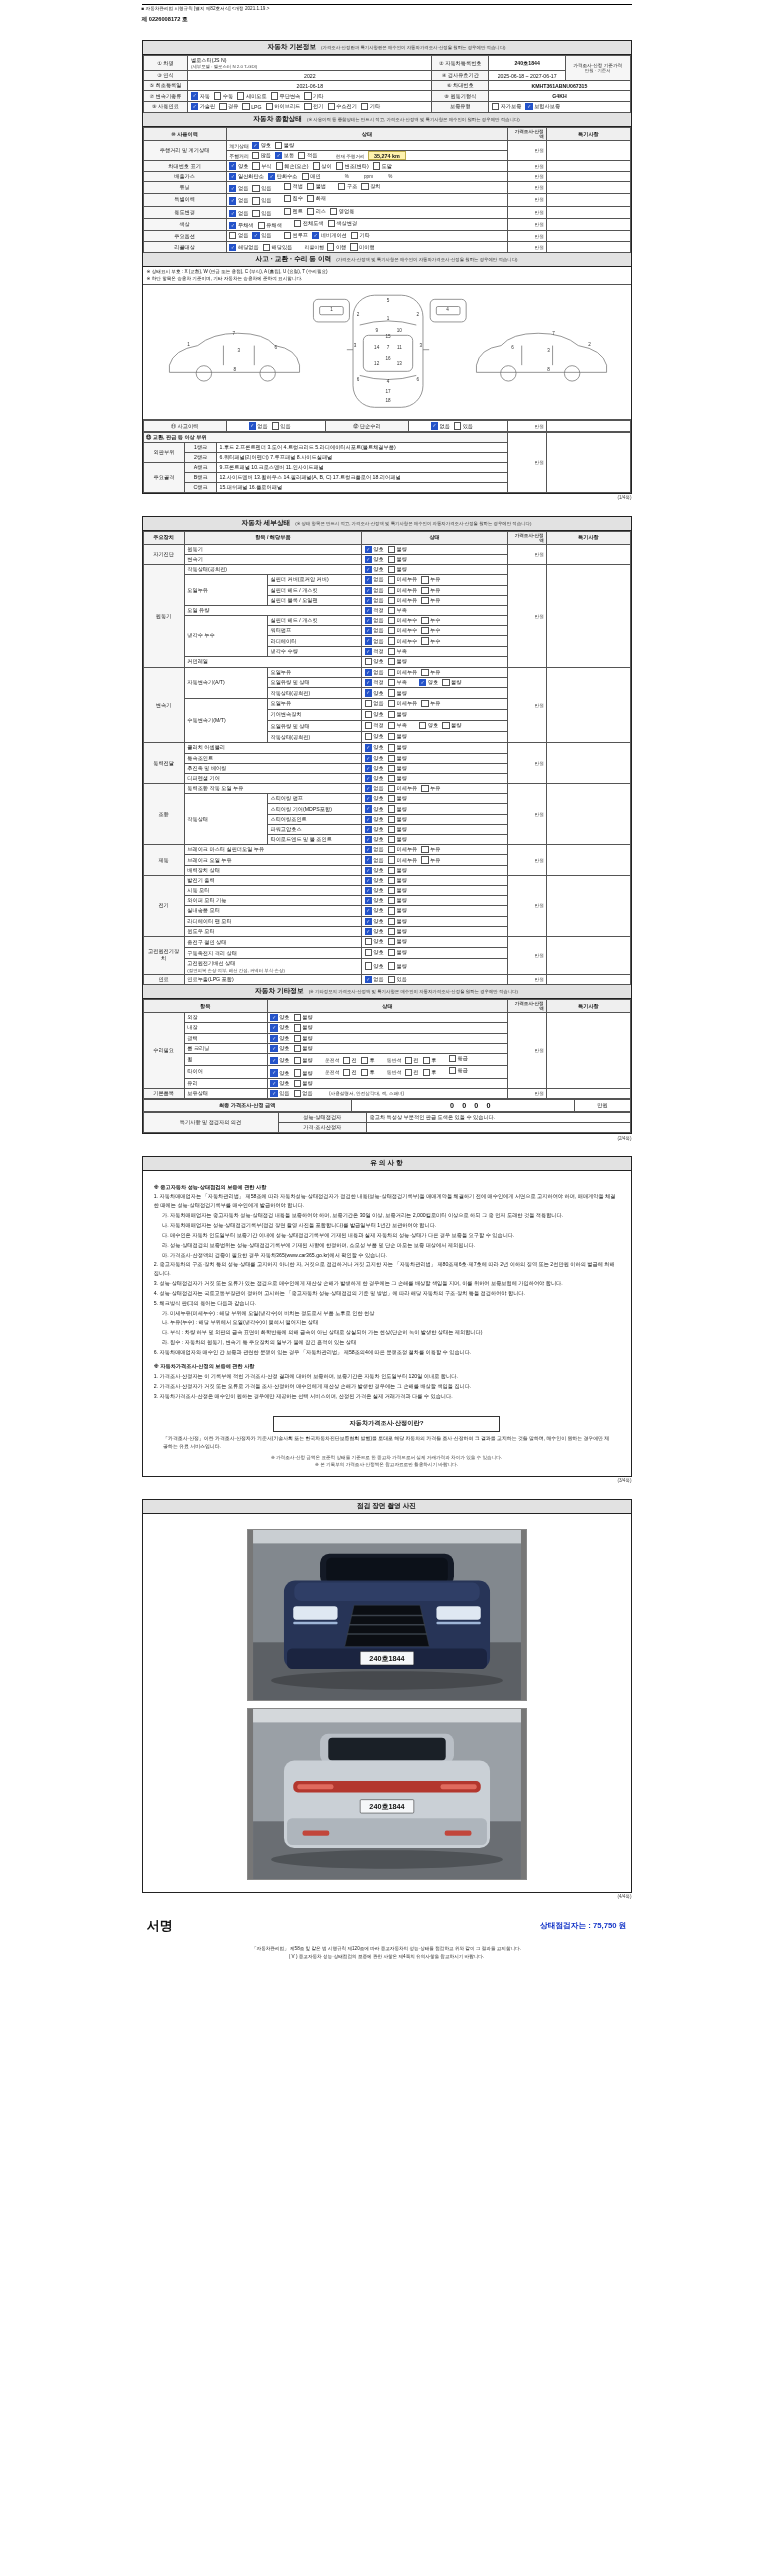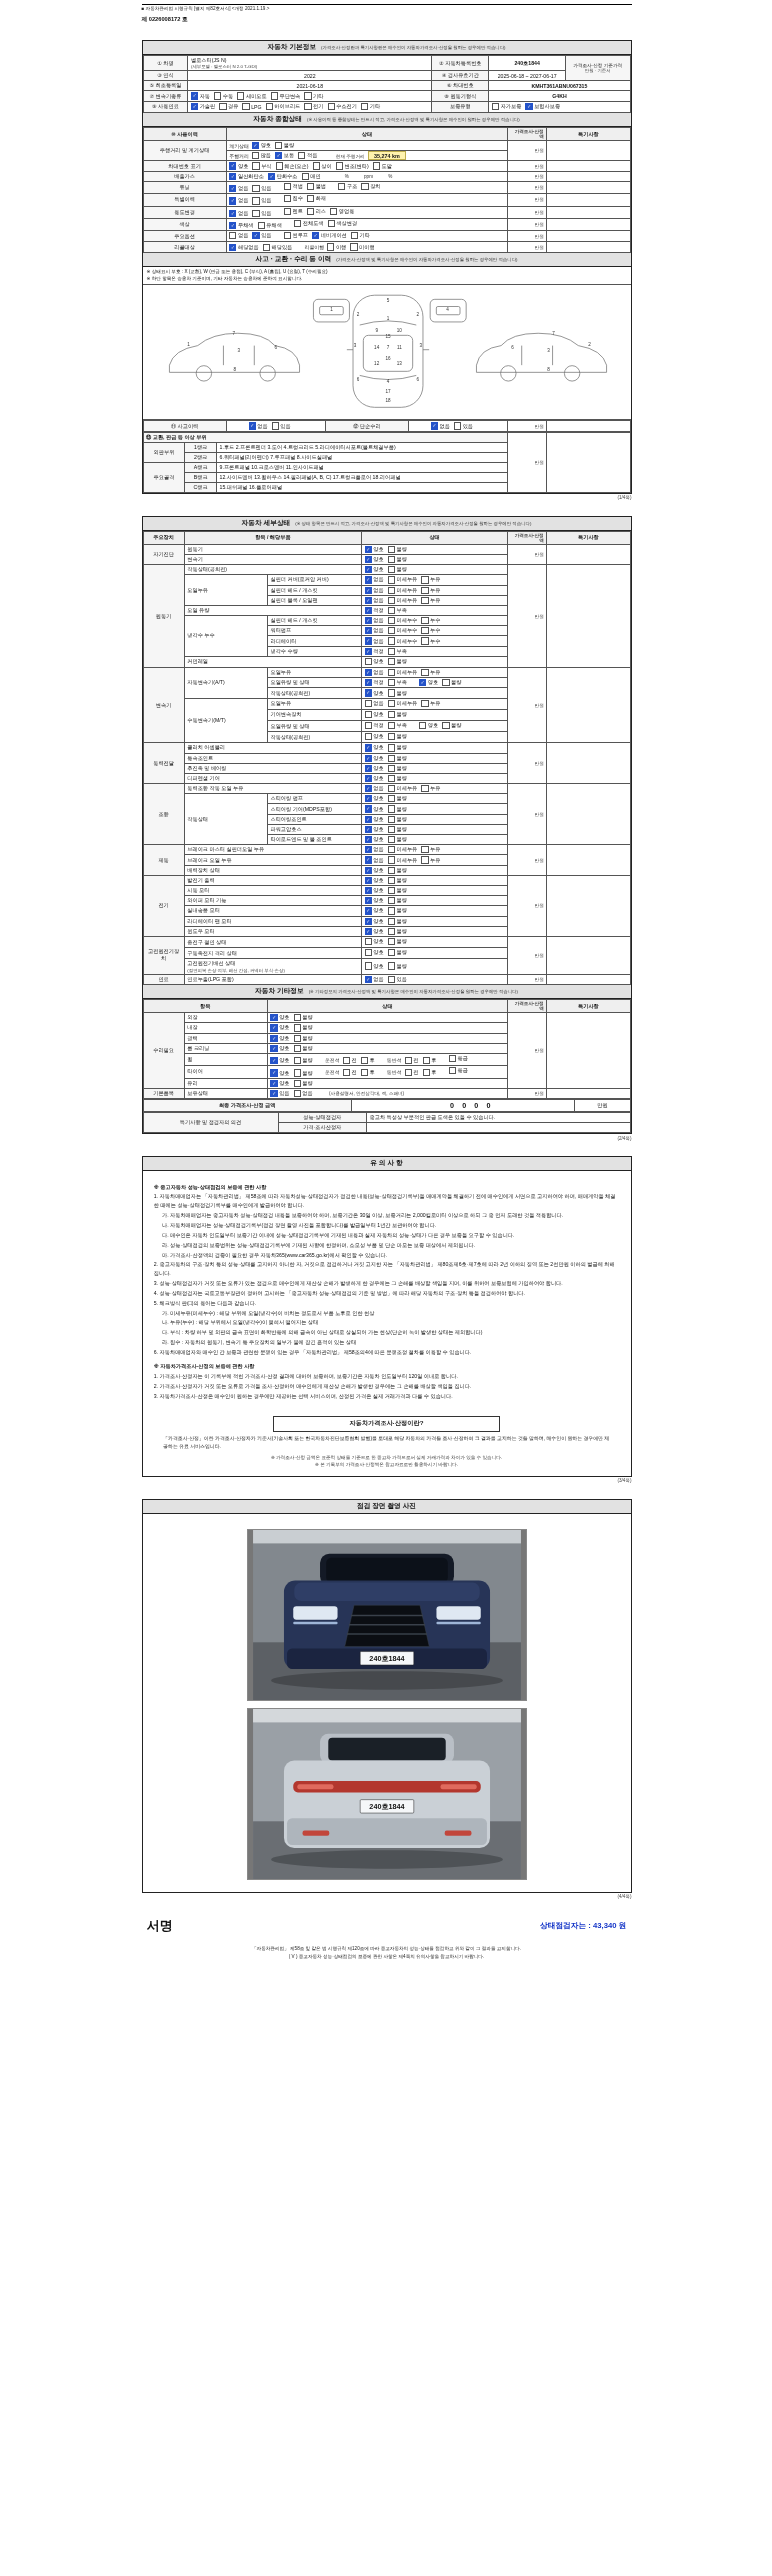--- a/index.html
+++ b/index.html
@@ -1521,21 +1521,21 @@
       </div>
 
     </div>
   </div>
   <div class="mark">(4/4쪽)</div>
 
   <div class="signrow">
     <div class="sign">서명</div>
     <div class="fee">
       <span>상태점검자는 :</span>
-      <span>43,340 원</span>
+      <span>75,750 원</span>
     </div>
   </div>
 
   <div class="footer">
     <div>「자동차관리법」 제58조 및 같은 법 시행규칙 제120조에 따라 중고자동차의 성능·상태를 점검하고 위와 같이 그 결과를 고지합니다.</div>
     <div>( V ) 중고자동차 성능·상태점검의 보증에 관한 사항은 제4쪽의 유의사항을 참고하시기 바랍니다.</div>
   </div>
 
 </div>
 

